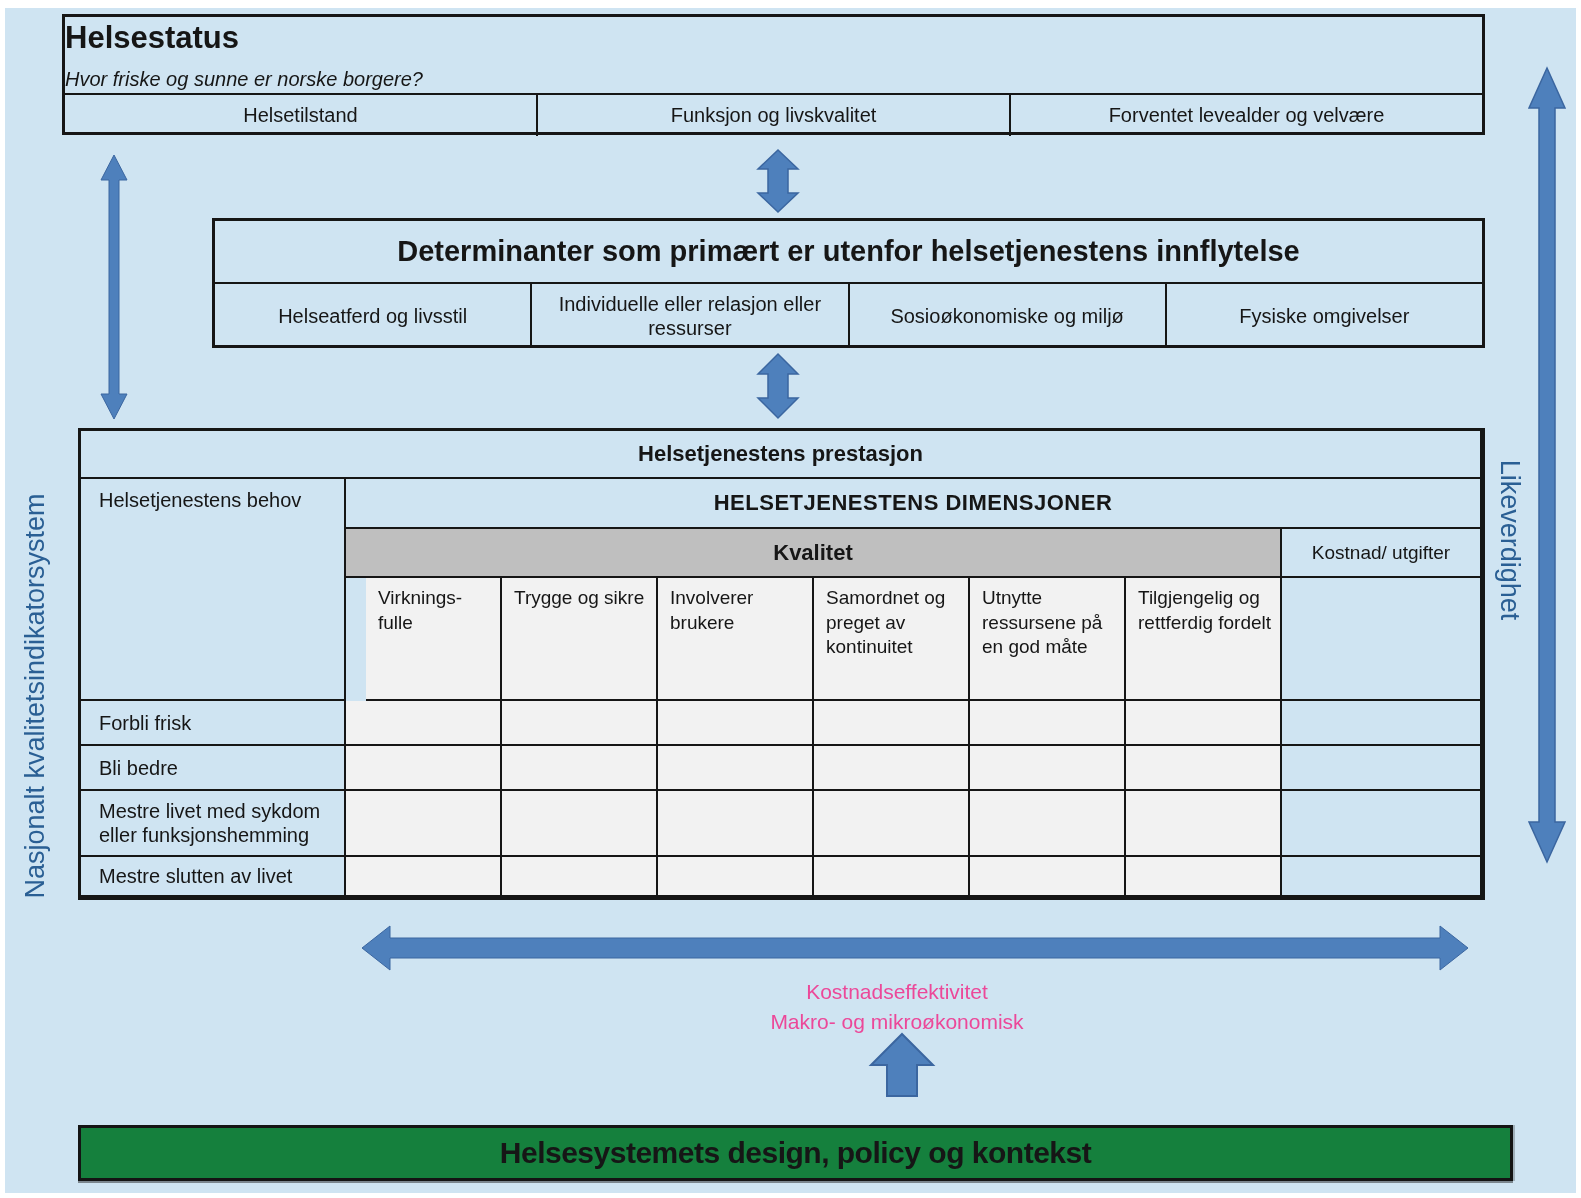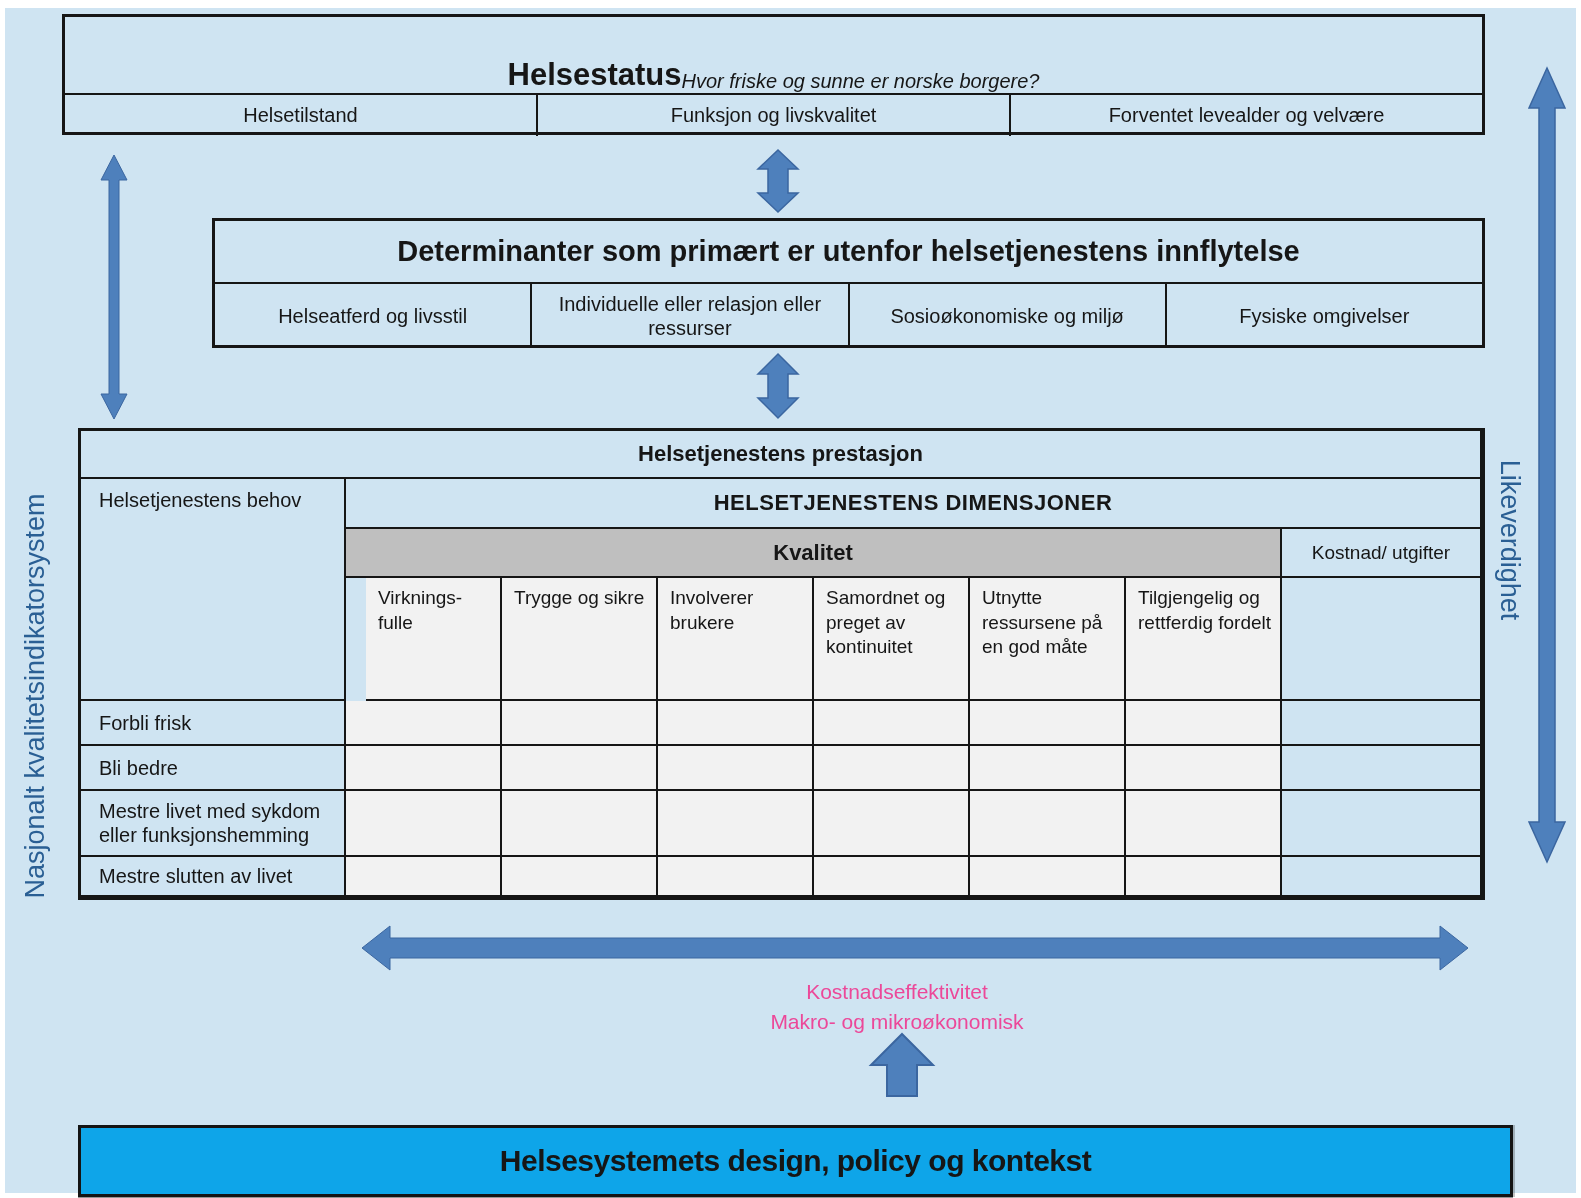--- a/index.html
+++ b/index.html
@@ -4,21 +4,21 @@
 <style>
   html,body{margin:0;padding:0;background:#ffffff;}
   .stage{position:relative;width:1581px;height:1198px;background:#ffffff;overflow:hidden;
          font-family:"Liberation Sans",sans-serif;color:#161616;}
   .bg{position:absolute;left:5px;top:8px;width:1571px;height:1185px;background:#cfe4f2;}
 
   
   .bx{position:absolute;background:#cfe4f2;border:3px solid #161616;box-sizing:border-box;}
 
   
-  .hs-title-area{display:flex;align-items:flex-end;justify-content:center;height:76px;border-bottom:2.5px solid #161616;}
+  .hs-title-area{display:flex;flex-direction:column;align-items:flex-start;justify-content:center;height:76px;border-bottom:2.5px solid #161616;}
   .hs-title{font-size:31px;font-weight:bold;}
   .hs-sub{font-size:20px;font-style:italic;margin-top:12px;}
   .cols{display:flex;width:100%;}
   .col-cell{flex:1;display:flex;align-items:center;justify-content:center;font-size:20px;
             border-left:2.5px solid #161616;box-sizing:border-box;text-align:center;padding:4px 8px;}
   .col-cell:first-child{border-left:none;}
   .hs-cols{height:41px;}
   .det-title{display:flex;align-items:center;justify-content:center;height:61px;border-bottom:2.5px solid #161616;
              font-size:29px;font-weight:bold;text-align:center;}
   .det-cols{height:63px;}
@@ -50,21 +50,21 @@
   
   .side-label{position:absolute;font-size:27px;color:#2a5f94;text-align:center;white-space:nowrap;}
   .left-label{left:-185px;top:678px;width:445px;height:36px;transform:rotate(-90deg);}
   .right-label{left:1357px;top:522px;width:300px;height:36px;transform:rotate(90deg);}
 
   
   .econ{position:absolute;left:597px;top:977px;width:600px;text-align:center;color:#ec4899;
         font-size:21px;line-height:30px;}
 
   
-  .bottom-box{position:absolute;left:78px;top:1125px;width:1435px;height:72px;background:#0ea5e9;
+  .bottom-box{position:absolute;left:78px;top:1125px;width:1435px;height:56px;background:#15803d;
               border:3.5px solid #141414;box-sizing:border-box;display:flex;align-items:center;justify-content:center;
               box-shadow:0 2px 0 rgba(20,20,20,.45), 2px 0 0 rgba(20,20,20,.25);}
   .bottom-title{font-size:30px;font-weight:bold;letter-spacing:-0.5px;}
 </style>
 </head>
 <body>
 
 <div class="stage">
   <div class="bg"></div>
 

